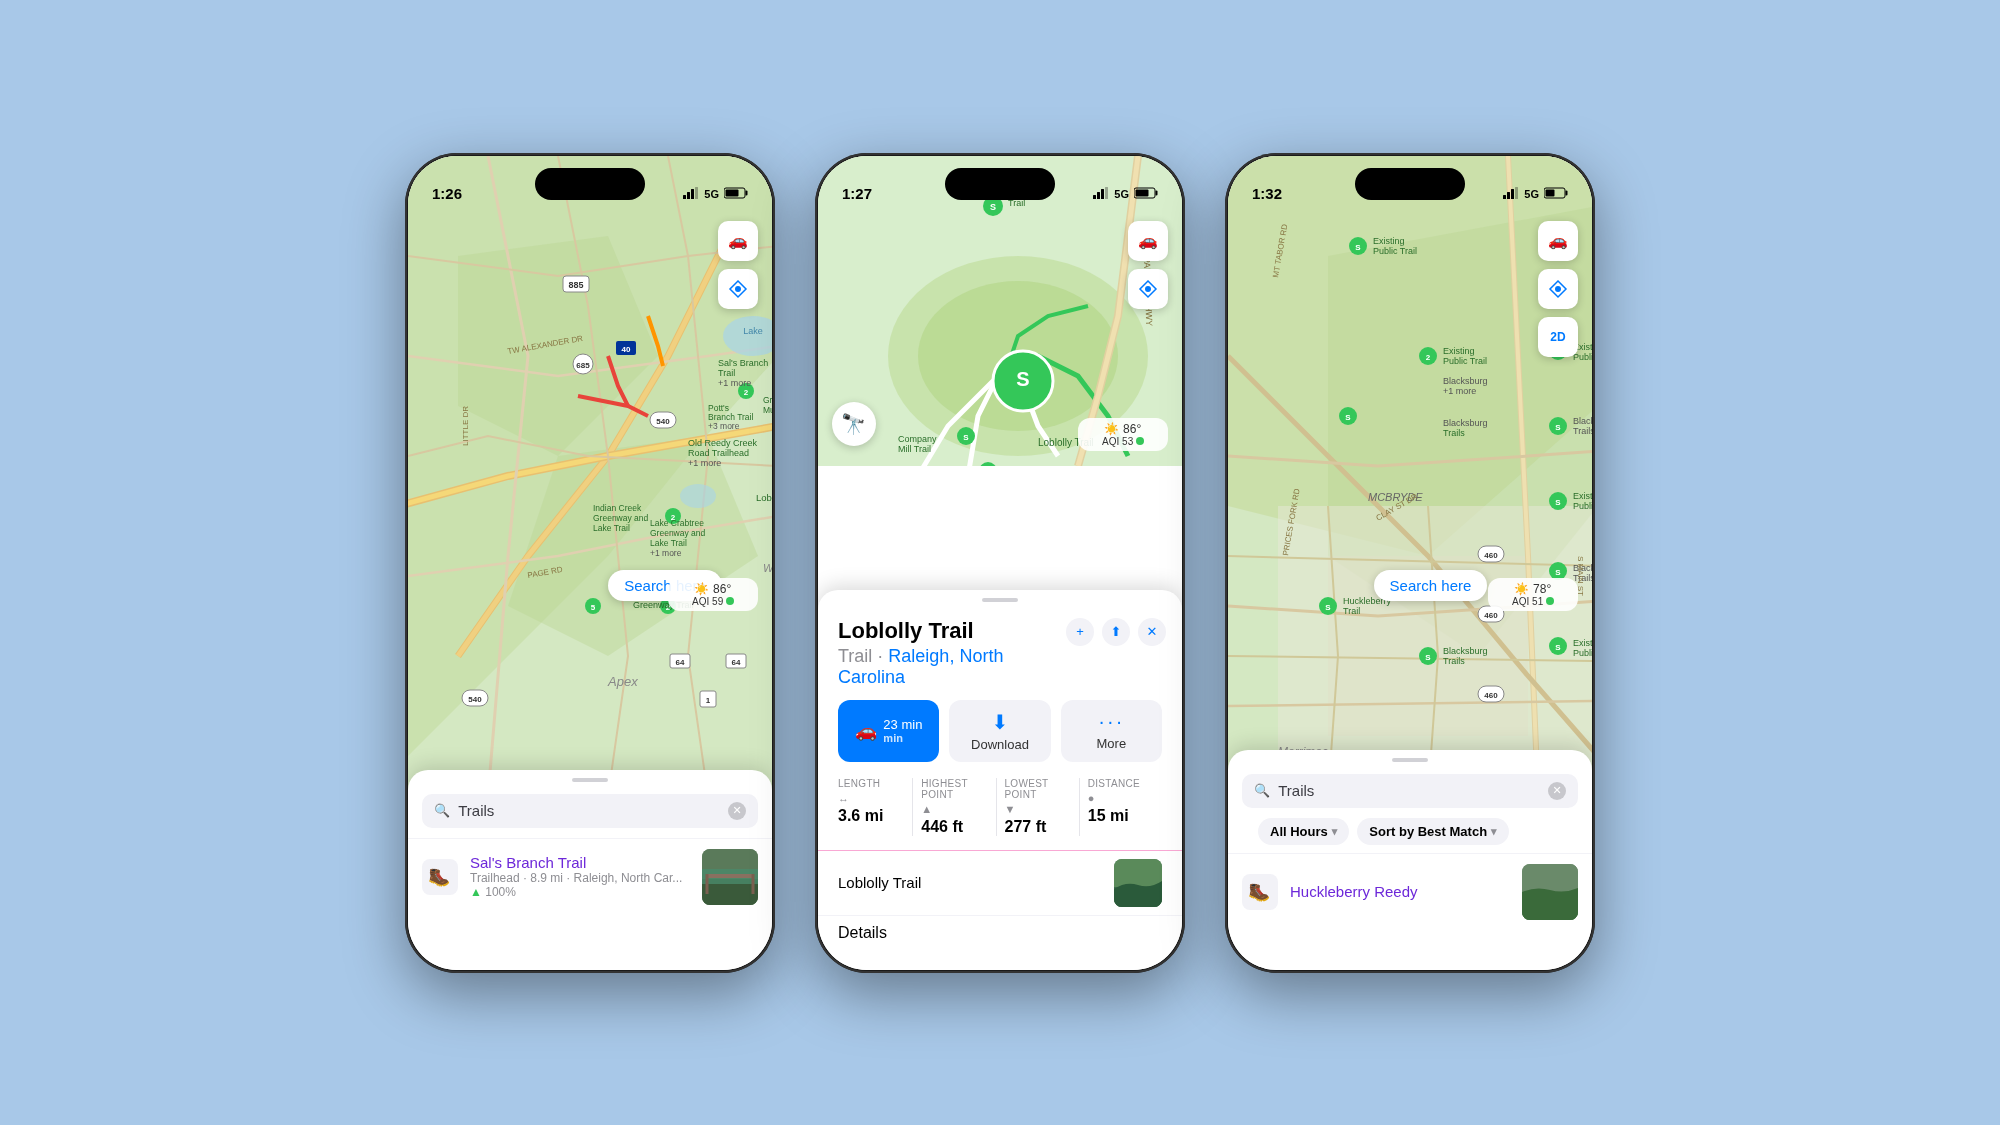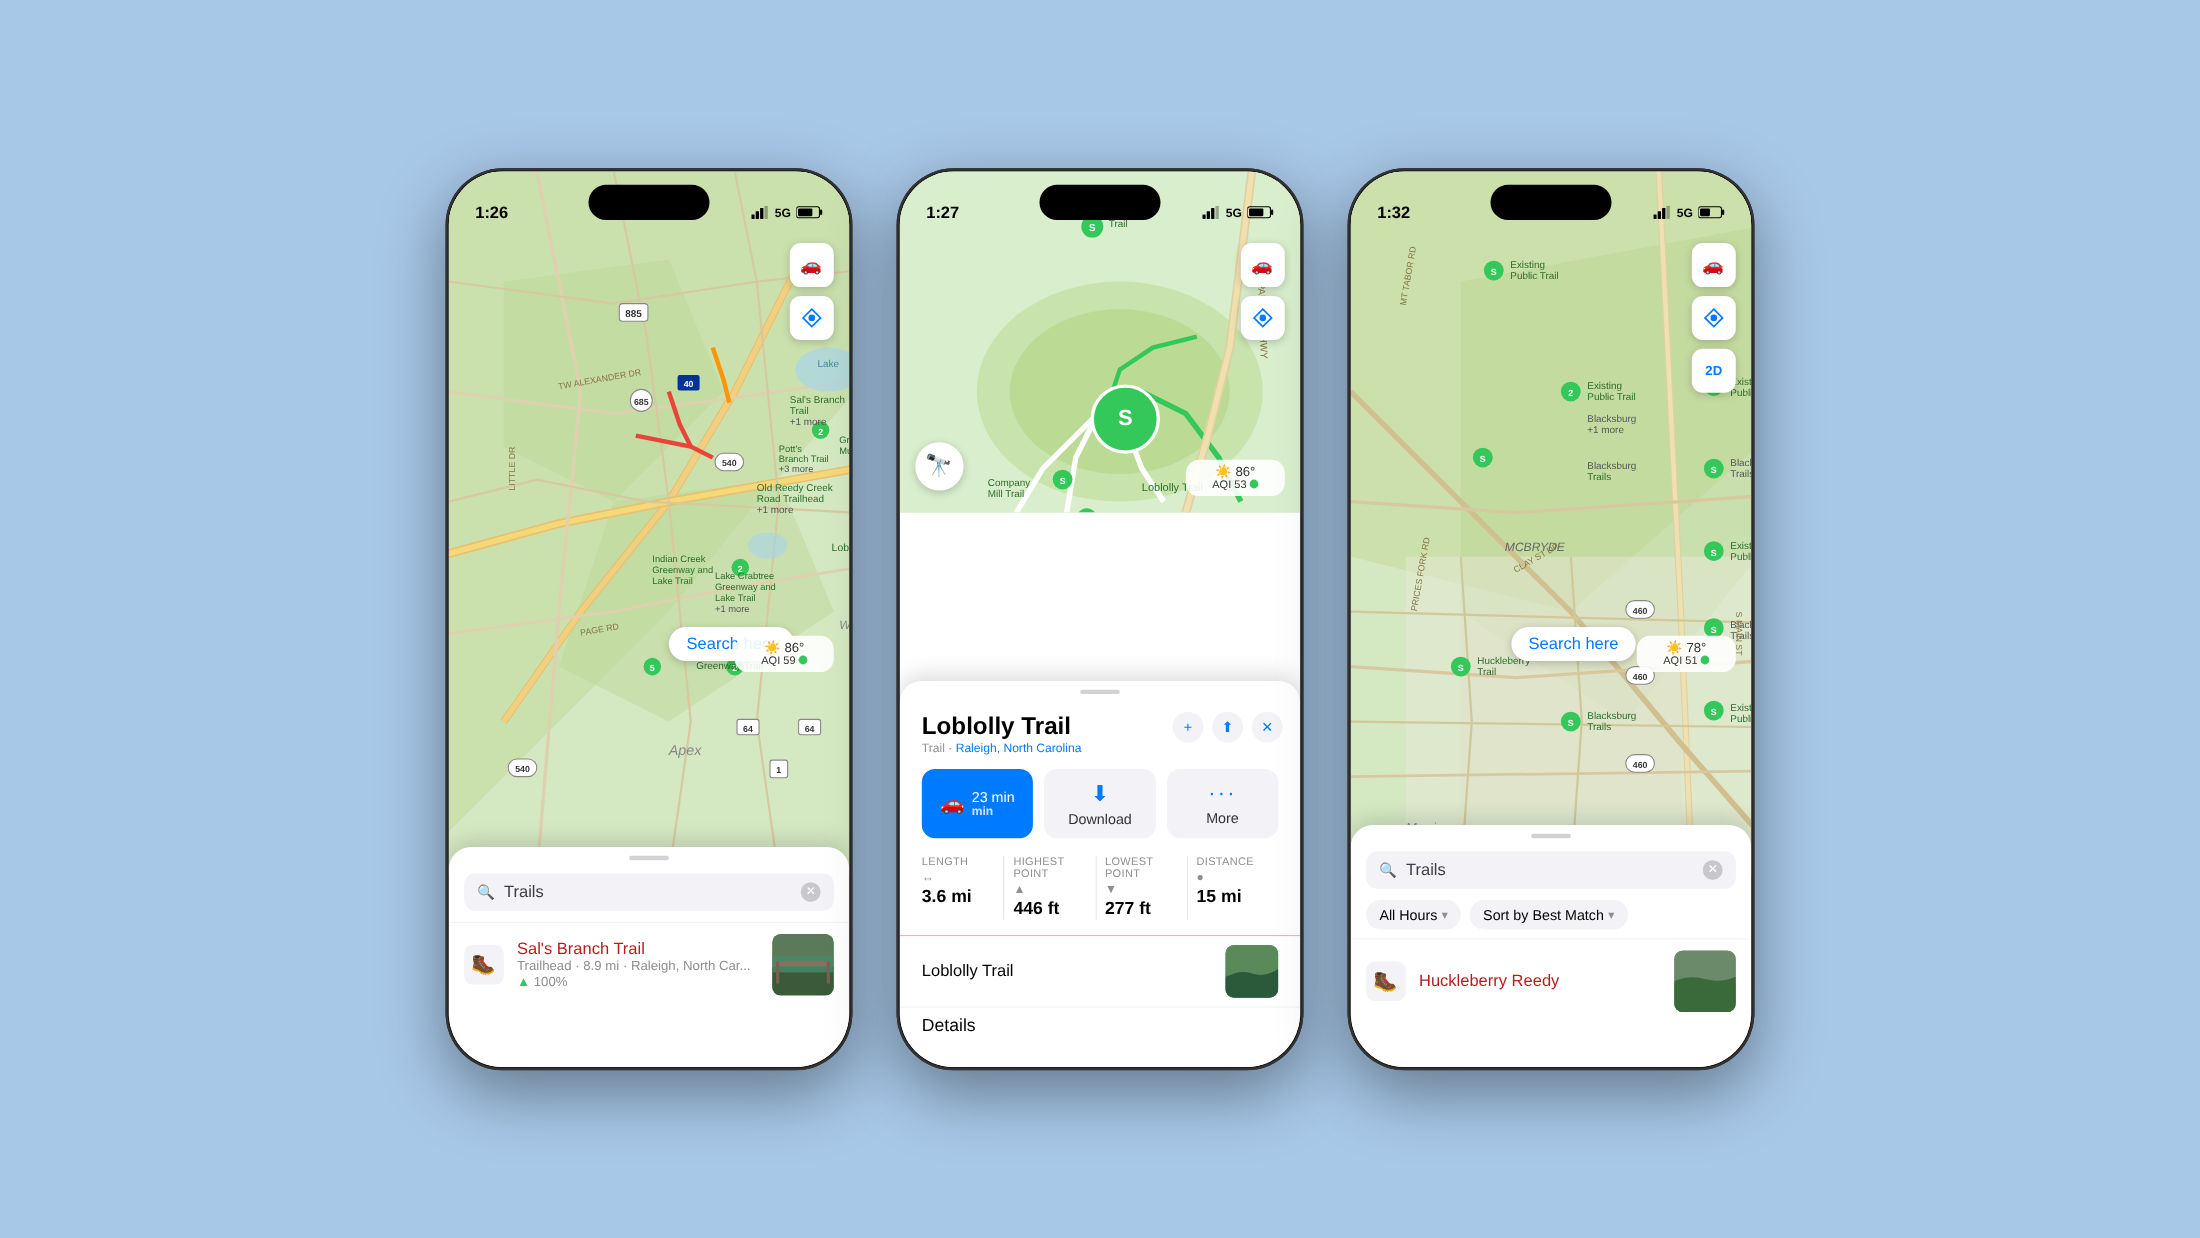--- a/index.html
+++ b/index.html
@@ -154,21 +154,21 @@
       flex-shrink: 0;
     }
 
     .result-info {
       flex: 1;
     }
 
     .result-title {
       font-size: 15px;
       font-weight: 500;
-      color: #b91c1c;
+      color: #6d28d9;
     }
 
     .result-subtitle {
       font-size: 12px;
       color: #8e8e93;
     }
 
     .result-rating {
       font-size: 12px;
       color: #8e8e93;
@@ -233,21 +233,21 @@
       padding: 4px 20px 12px;
     }
 
     .detail-title {
       font-size: 22px;
       font-weight: 700;
       color: #000;
     }
 
     .detail-subtitle {
-      font-size: 11px;
+      font-size: 18px;
       color: #8e8e93;
       margin-top: 2px;
     }
 
     .detail-subtitle a {
       color: #007aff;
       text-decoration: none;
     }
 
     .detail-actions {
@@ -372,21 +372,22 @@
       align-items: center;
       justify-content: center;
       font-size: 13px;
       color: #007aff;
     }
 
     
     .filter-row {
       display: flex;
       gap: 8px;
-      padding: 0 14px 8px;
+      padding: 0 30px 8px;
+      font-weight: bold;
     }
 
     .filter-chip {
       background: #f2f2f7;
       border-radius: 16px;
       padding: 6px 12px;
       font-size: 13px;
       color: #000;
       display: flex;
       align-items: center;

